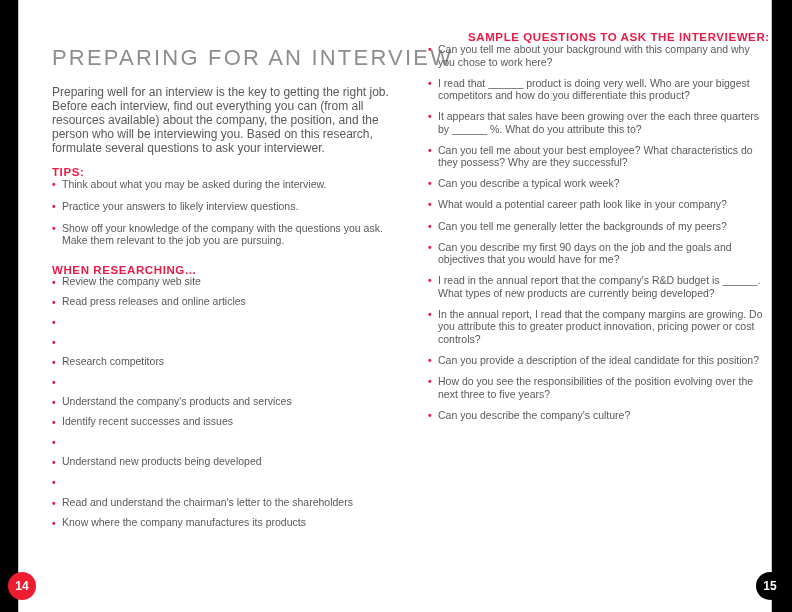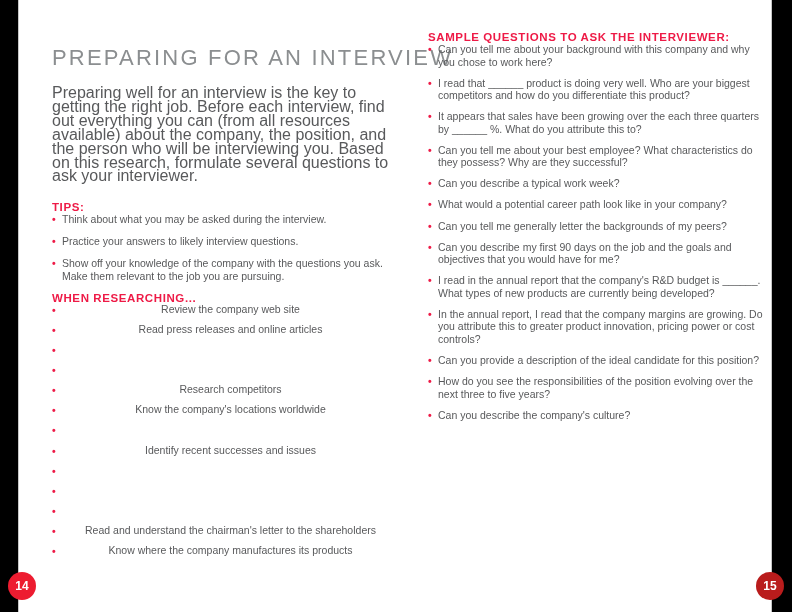--- a/index.html
+++ b/index.html
@@ -40,33 +40,33 @@
   .page-title {
     margin: 45px 0 0 0;
     font-size: 22px;
     font-weight: normal;
     letter-spacing: 2.2px;
     color: #8b8e90;
     white-space: nowrap;
   }
   .intro {
     margin: 15px 0 0 0;
-    font-size: 16px;
+    font-size: 12px;
     line-height: 13.9px;
     color: #58595b;
   }
   .red-heading {
     margin: 0;
     font-size: 11.5px;
     font-weight: bold;
     letter-spacing: 0.6px;
     white-space: nowrap;
   }
-  .tips-heading     { margin-top: 18px; }
-  .research-heading { margin-top: 9px; }
+  .tips-heading     { margin-top: 10px; }
+  .research-heading { margin-top: 17px; }
   .questions-heading{ margin-top: 31px; }
 
   ul.blist { list-style: none; margin: 0; padding: 0; }
   .tips-list      { margin: 11px 0 0 18px; }
   .research-list  { margin: 12px 0 0 18px; }
   .questions-list { margin: 9px 0 0 12px; }
 
   .bullet-item { display: flex; align-items: flex-start; }
   .tips-list .bullet-item      { margin-bottom: 9.5px; }
   .research-list .bullet-item  { margin-bottom: 7.6px; }
@@ -78,34 +78,34 @@
     font-size: 10.5px;
     line-height: 12.5px;
     font-weight: bold;
   }
   .btxt {
     flex: 1 1 auto;
     font-size: 10.5px;
     line-height: 12.5px;
     color: #58595b;
   }
-  .research-list .btxt { line-height: 11px; white-space: nowrap; text-align: center; }
+  .research-list .btxt { line-height: 11px; white-space: nowrap; }
 </style>
 </head>
 <body>
 
 <div class="canvas">
 
   <div class="band band-left" style="background: rgb(0, 0, 0);"></div>
   <div class="band band-right" style="background: rgb(0, 0, 0);"></div>
 
   <div class="page-circle circle-left" style="background: rgb(237, 28, 48);">
     <span>14</span>
   </div>
-  <div class="page-circle circle-right" style="background: #b91c1c;">
+  <div class="page-circle circle-right" style="background: #000000;">
     <span>15</span>
   </div>
 
   <div class="col col-left">
     <h1 class="page-title" style="color: rgb(139, 142, 144);">PREPARING FOR AN INTERVIEW</h1>
     <p class="intro">Preparing well for an interview is the key to getting the right job. Before each interview, find out everything you can (from all resources available) about the company, the position, and the person who will be interviewing you. Based on this research, formulate several questions to ask your interviewer.</p>
 
     <h2 class="red-heading tips-heading accent" style="color: rgb(238, 26, 70);">TIPS:</h2>
     <ul class="blist tips-list">
 
@@ -146,58 +146,59 @@
           <span class="dot accent" style="color: rgb(238, 26, 70);">•</span>
         </li>
 
         <li class="bullet-item">
           <span class="dot accent" style="color: rgb(238, 26, 70);">•</span>
           <span class="btxt">Research competitors</span>
         </li>
 
         <li class="bullet-item">
           <span class="dot accent" style="color: rgb(238, 26, 70);">•</span>
-          <span class="btxt">Know the company's locations worldwide</span>
-        </li>
-
-        <li class="bullet-item">
-          <span class="dot accent" style="color: rgb(238, 26, 70);">•</span>
+        </li>
+
+        <li class="bullet-item">
+          <span class="dot accent" style="color: rgb(238, 26, 70);">•</span>
+          <span class="btxt">Understand the company's products and services</span>
         </li>
 
         <li class="bullet-item">
           <span class="dot accent" style="color: rgb(238, 26, 70);">•</span>
           <span class="btxt">Identify recent successes and issues</span>
         </li>
 
         <li class="bullet-item">
           <span class="dot accent" style="color: rgb(238, 26, 70);">•</span>
         </li>
 
         <li class="bullet-item">
           <span class="dot accent" style="color: rgb(238, 26, 70);">•</span>
+          <span class="btxt">Understand new products being developed</span>
         </li>
 
         <li class="bullet-item">
           <span class="dot accent" style="color: rgb(238, 26, 70);">•</span>
         </li>
 
         <li class="bullet-item">
           <span class="dot accent" style="color: rgb(238, 26, 70);">•</span>
           <span class="btxt">Read and understand the chairman's letter to the shareholders</span>
         </li>
 
         <li class="bullet-item">
           <span class="dot accent" style="color: rgb(238, 26, 70);">•</span>
           <span class="btxt">Know where the company manufactures its products</span>
         </li>
       </ul>
   </div>
 
   <div class="col col-right">
-    <h2 class="red-heading questions-heading accent" style="color: rgb(238, 26, 70);">SAMPLE QUESTIONS TO ASK THE INTERVIEWER:</h2>
+    <h2 class="red-heading questions-heading accent" style="color: rgb(238, 26, 70); margin-left: 40px;">SAMPLE QUESTIONS TO ASK THE INTERVIEWER:</h2>
     <ul class="blist questions-list">
 
         <li class="bullet-item">
           <span class="dot accent" style="color: rgb(238, 26, 70);">•</span>
           <span class="btxt">Can you tell me about your background with this company and why you chose to work here?</span>
         </li>
 
         <li class="bullet-item">
           <span class="dot accent" style="color: rgb(238, 26, 70);">•</span>
           <span class="btxt">I read that ______ product is doing very well.  Who are your biggest competitors and how do you differentiate this product?</span>

